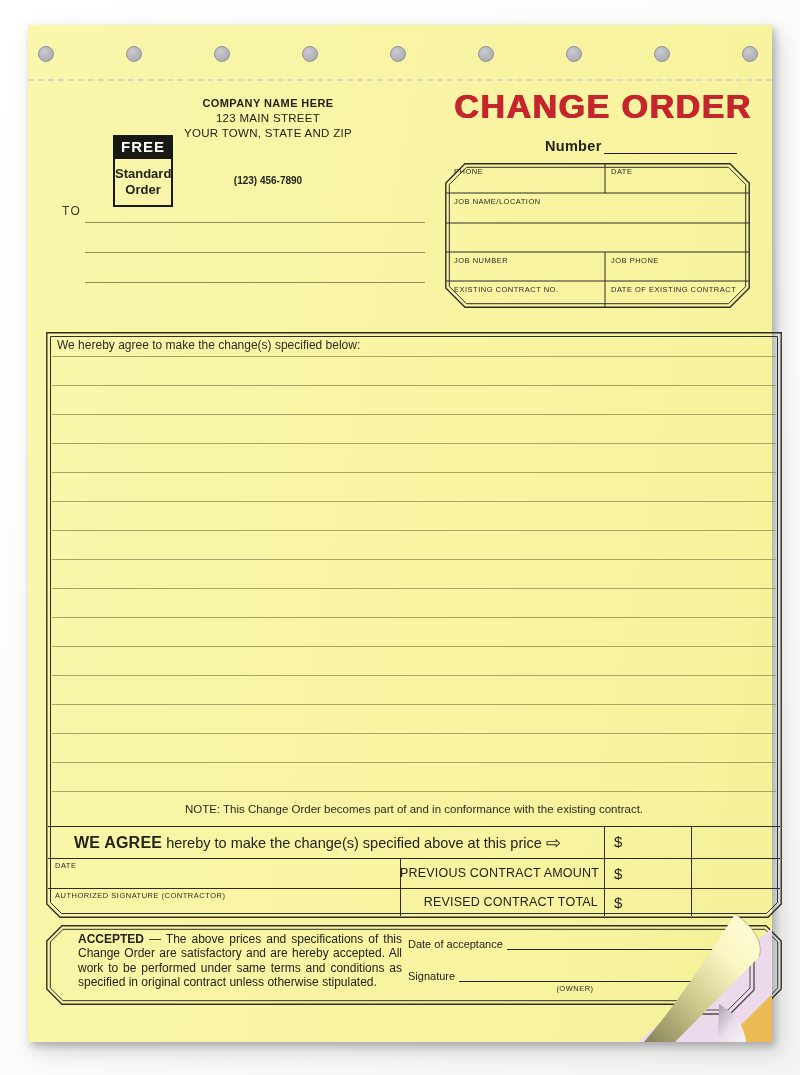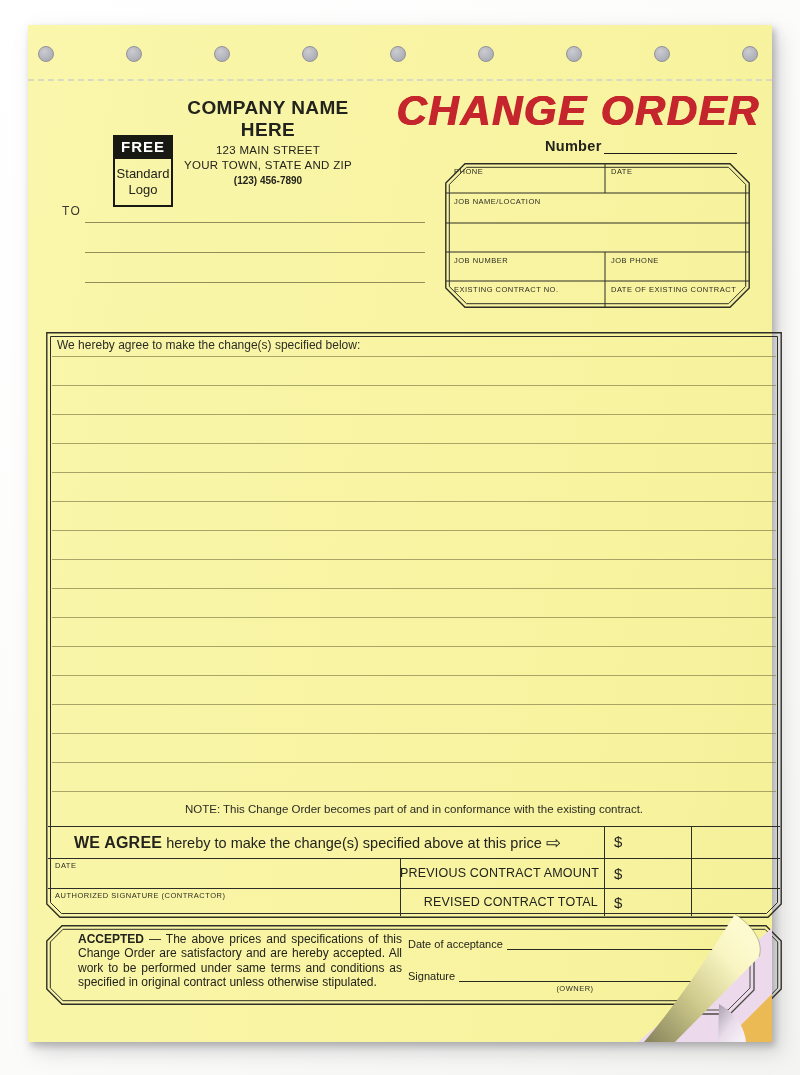--- a/index.html
+++ b/index.html
@@ -10,30 +10,30 @@
          background:linear-gradient(100deg,#faf6ab 0%,#f8f4a2 55%,#f5f19a 100%);
          box-shadow:3px 4px 7px rgba(125,125,130,.5), 8px 10px 20px rgba(125,125,130,.28);}
   .hole{position:absolute;top:21px;width:14px;height:14px;border-radius:50%;
         background:radial-gradient(circle at 38% 32%,#cbcbd2 0%,#b3b3bb 60%,#a2a2ac 100%);
         border:1px solid #91919b;}
   .perf{position:absolute;left:0;right:0;top:54px;border-top:2px dashed #dbd8c5;opacity:.95;}
   .logo{position:absolute;left:85px;top:73px;width:60px;}
   .logo-top{background:#191914;color:#ffffff;font-weight:bold;font-size:15px;
             letter-spacing:1px;text-align:center;padding:3px 0 4px;margin-top:37px;}
   .logo-bottom{border:2px solid #191914;border-top:none;text-align:center;
-               font-weight:normal;font-size:13px;line-height:1.2;padding:7px 0 8px;
+               font-weight:bold;font-size:13px;line-height:1.2;padding:7px 0 8px;
                transform-origin:top;}
   .company{position:absolute;left:138px;top:72px;width:204px;text-align:center;}
-  .company .name{font-weight:bold;font-size:19px;letter-spacing:.4px;}
+  .company .name{font-weight:bold;font-size:11px;letter-spacing:.4px;}
   .company .addr{font-size:11.5px;margin-top:3px;letter-spacing:.3px;}
   .phone{position:absolute;left:138px;top:150px;width:204px;text-align:center;
          font-weight:bold;font-size:10px;}
-  .title{position:absolute;right:12px;top:62px;font-weight:bold;font-size:42px;
+  .title{position:absolute;right:20px;top:62px;font-weight:bold;font-size:34px;
          letter-spacing:1.5px;color:#c5252c;white-space:nowrap;
-         text-shadow:0.6px 0 #c5252c, -0.6px 0 #c5252c;font-style:italic;}
+         text-shadow:0.6px 0 #c5252c, -0.6px 0 #c5252c;}
   .numberrow{position:absolute;left:517px;top:113px;width:192px;display:flex;align-items:flex-start;}
   .numberrow .lbl{font-weight:bold;font-size:14.5px;letter-spacing:.3px;}
   .numberrow .nline{flex:1;border-bottom:1.5px solid #1c1c18;height:15px;margin-left:2px;}
   .tolabel{position:absolute;left:34px;top:179px;font-size:12px;letter-spacing:1.5px;color:#3a3a30;}
   .toline{position:absolute;left:57px;width:340px;border-top:1px solid #938d5c;}
   .smalllbl{position:absolute;font-size:7.5px;letter-spacing:.5px;color:#2c2c24;white-space:nowrap;text-align:right;}
   .ibox{position:absolute;left:417px;top:138px;width:305px;height:145px;}
   .bodybox{position:absolute;left:18px;top:307px;width:736px;height:586px;}
   .bodybox .heading{position:absolute;left:11px;top:6px;font-size:12px;color:#2c2c24;}
   .rules{position:absolute;left:6px;right:6px;top:24px;height:437px;
@@ -73,21 +73,21 @@
     <div class="hole" style="left:450px"></div>
     <div class="hole" style="left:538px"></div>
     <div class="hole" style="left:626px"></div>
     <div class="hole" style="left:714px"></div>
     <div class="perf"></div>
 
     <div class="logo">
       <div class="logo-top">FREE</div>
       <div class="logo-bottom">
         <div>Standard</div>
-        <div>Logo</div>
+        <div>Order</div>
       </div>
     </div>
 
     <div class="company">
       <div class="name">COMPANY NAME HERE</div>
       <div class="addr">123 MAIN STREET</div>
       <div class="addr">YOUR TOWN, STATE AND ZIP</div>
     </div>
     <div class="phone">(123) 456-7890</div>
 

